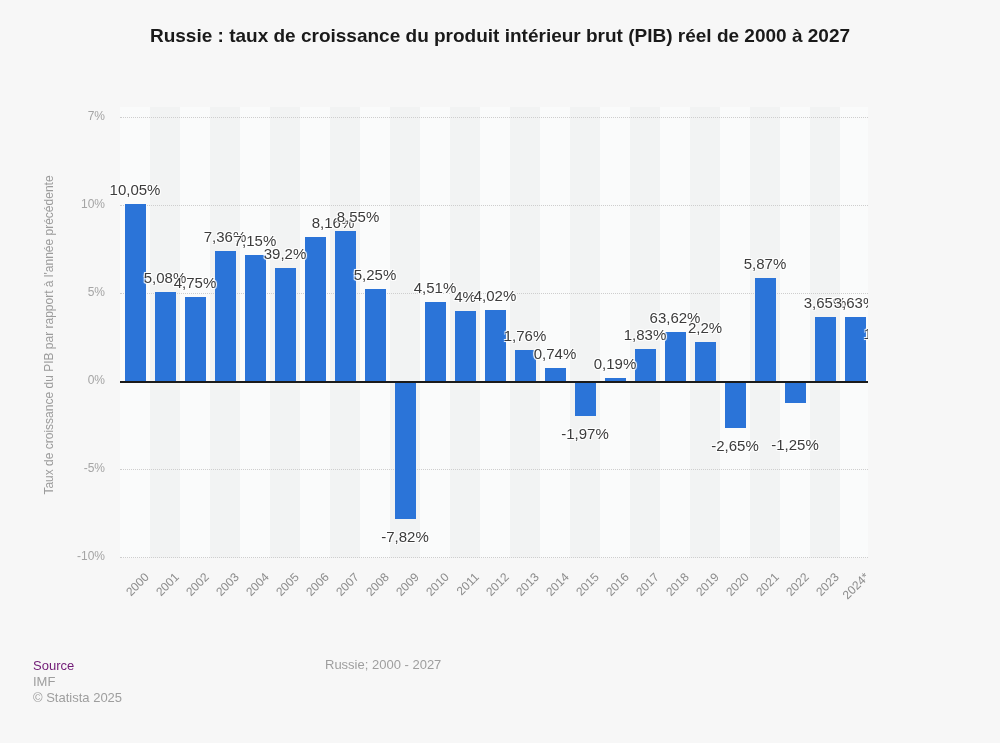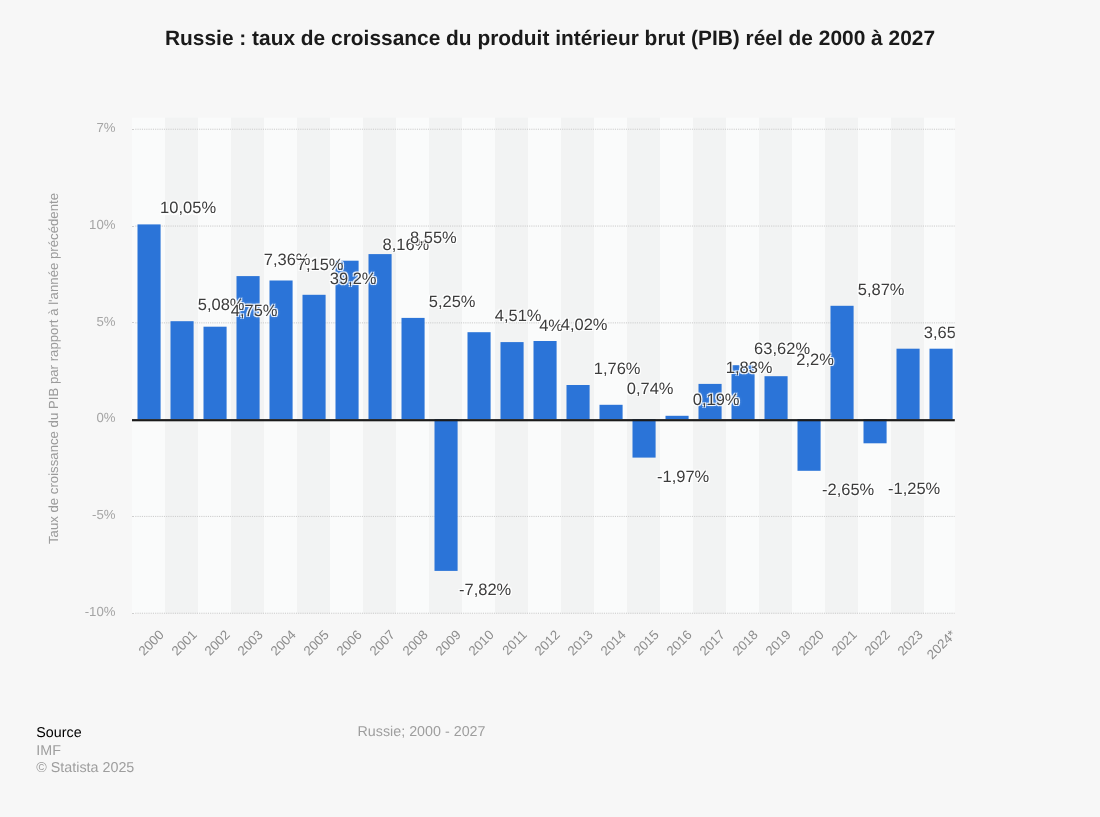--- a/index.html
+++ b/index.html
@@ -17,36 +17,35 @@
   .stripe.odd  { background:#f2f3f3; }
   .gridline { position:absolute; left:120px; width:840px; height:0; border-top:1px dotted #cecece; }
   .zeroline { position:absolute; left:120px; width:840px; height:2px; background:#1b1b1b; z-index:4; }
   .bar { position:absolute; width:21px; background:#2b74d8; z-index:3; }
   .vlabel {
     position:absolute; z-index:5; font-size:15px; color:#3c3c3c; white-space:nowrap;
     transform:translateX(-50%);
     text-shadow:-1px -1px 0 rgba(255,255,255,.85), 1px -1px 0 rgba(255,255,255,.85),
                 -1px 1px 0 rgba(255,255,255,.85), 1px 1px 0 rgba(255,255,255,.85),
                 0 0 3px rgba(255,255,255,.9);
-    margin-left:36px;
   }
   .ytick { position:absolute; width:60px; text-align:right; font-size:12px; color:#a5a5a5; }
   .xtick {
     position:absolute; width:54px; text-align:right; font-size:12px; color:#8c8c8c;
     transform-origin:100% 0; transform:rotate(-45deg); white-space:nowrap;
   }
   .y-axis-title {
     position:absolute; top:335px; left:49px; white-space:nowrap;
     transform:translate(-50%,-50%) rotate(-90deg);
     font-size:12px; color:#9b9b9b;
   }
   .footer { position:absolute; left:0; top:652px; width:1000px; font-size:13px; }
   .fcol-left { position:absolute; left:33px; top:5px; }
   .fcol-right { position:absolute; left:325px; top:5px; }
-  .f-label { color:#000000; line-height:17px; }
+  .f-label { color:#701a75; line-height:17px; }
   .f-value { color:#9e9e9e; line-height:16px; }
 </style>
 </head>
 <body>
 
 <div class="stage">
 
   <div class="title-block">
     <div class="title-line">Russie : taux de croissance du produit intérieur brut (PIB) réel de 2000 à 2027</div>
   </div>

